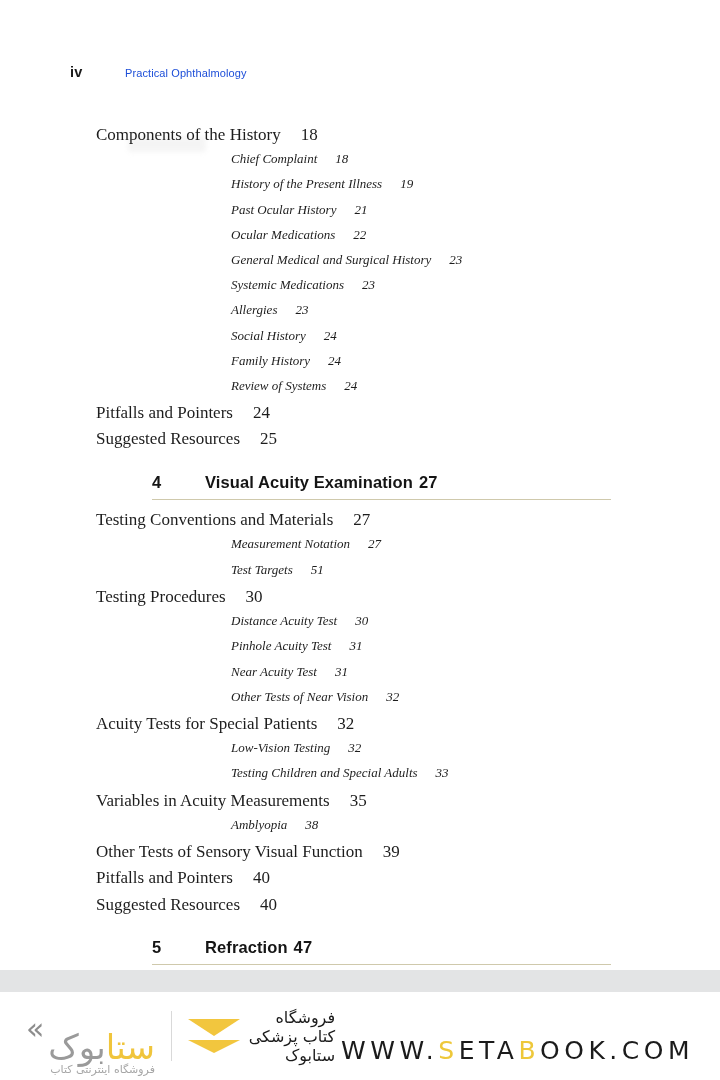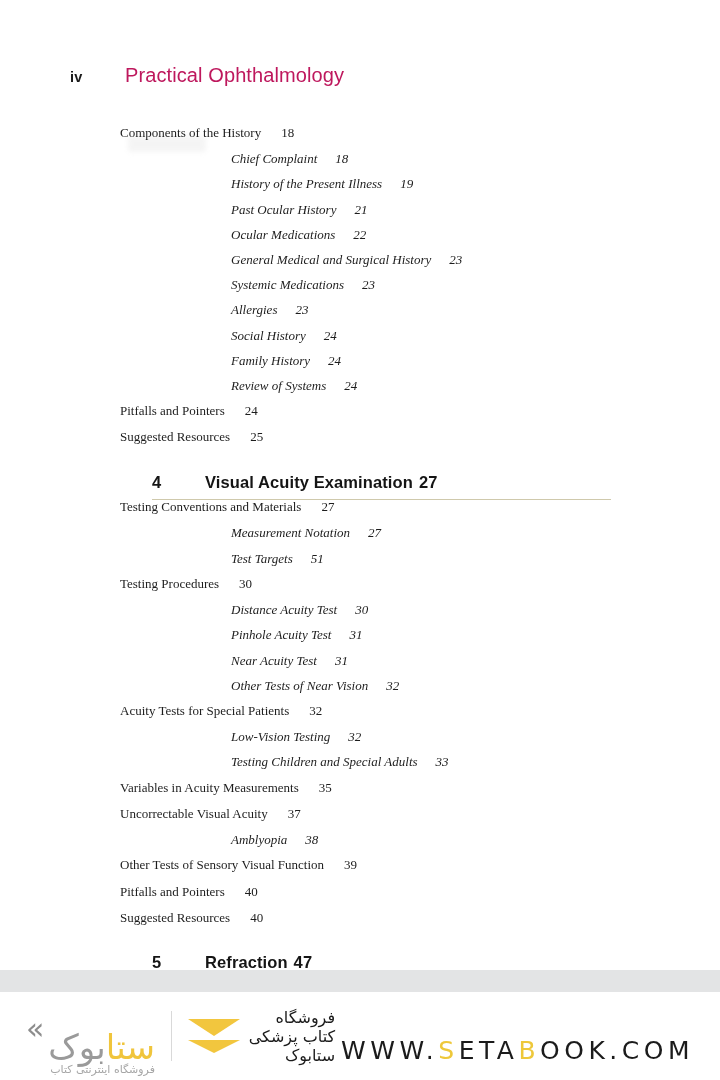--- a/index.html
+++ b/index.html
@@ -34,22 +34,22 @@
     font-family: "Liberation Sans", "DejaVu Sans", sans-serif;
   }
   .folio {
     font-weight: bold;
     font-size: 14.5px;
     color: #1b1b1b;
     width: 55px;
     letter-spacing: 0.2px;
   }
   .book-title {
-    font-size: 20px;
-    color: #be185d;
+    font-size: 11px;
+    color: #1d4ed8;
     letter-spacing: 0.1px;
   }
 
   
   .scan-smudge {
     position: absolute;
     left: 128px;
     top: 136px;
     width: 78px;
     height: 16px;
@@ -68,22 +68,22 @@
   }
 
   .entry {
     display: flex;
     align-items: baseline;
     line-height: 1.0;
     white-space: nowrap;
   }
   
   .entry.lvl1 {
-    padding-left: 120px;
-    font-size: 13px;
+    padding-left: 96px;
+    font-size: 17px;
     font-style: normal;
     height: 26.3px;
   }
   
   .entry.lvl2 {
     padding-left: 231px;
     font-size: 13px;
     font-style: italic;
     height: 25.2px;
   }
@@ -120,20 +120,21 @@
   }
   .chapter-page {
   }
   .chapter-rule {
     margin-left: 152px;
     width: 459px;
     height: 1.4px;
     background: #cfc9ac;
   }
   .chapter .after-rule {
+    margin-top: 11px;
   }
 
   
   .footer {
     position: absolute;
     left: 0;
     top: 970px;
     width: 720px;
     height: 110px;
     background: #ffffff;
@@ -365,24 +366,20 @@
             <span class="pg">32</span>
           </div>
           <div class="entry lvl2">
             <span class="txt">Testing Children and Special Adults</span>
             <span class="pg">33</span>
           </div>
           <div class="entry lvl1">
             <span class="txt">Variables in Acuity Measurements</span>
             <span class="pg">35</span>
           </div>
-          <div class="entry lvl1">
-            <span class="txt">Uncorrectable Visual Acuity</span>
-            <span class="pg">37</span>
-          </div>
           <div class="entry lvl2">
             <span class="txt">Amblyopia</span>
             <span class="pg">38</span>
           </div>
           <div class="entry lvl1">
             <span class="txt">Other Tests of Sensory Visual Function</span>
             <span class="pg">39</span>
           </div>
           <div class="entry lvl1">
             <span class="txt">Pitfalls and Pointers</span>

